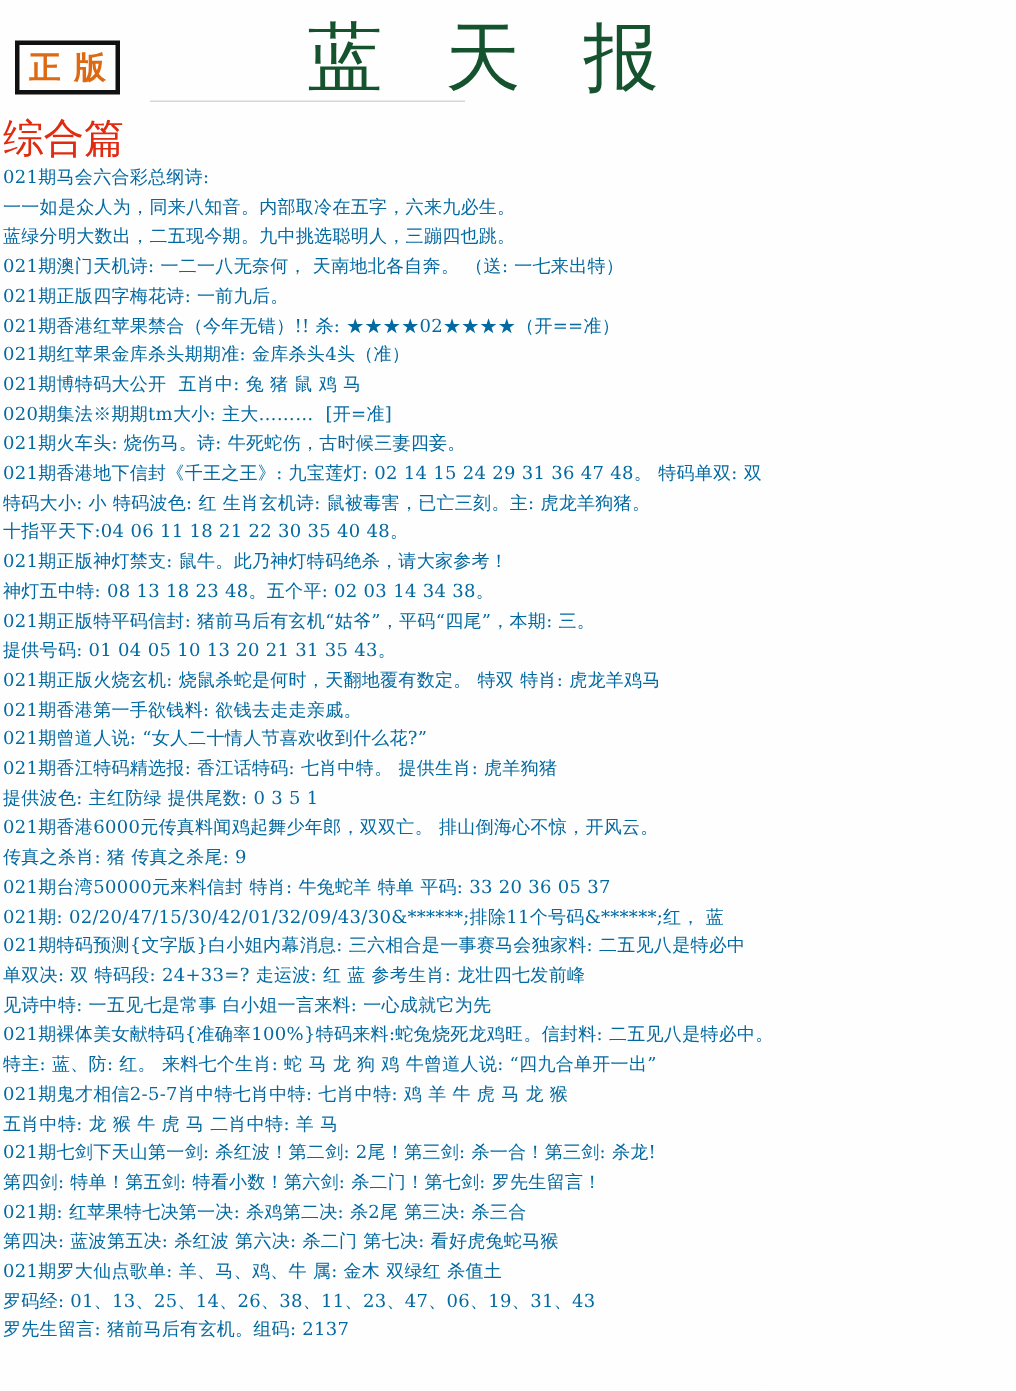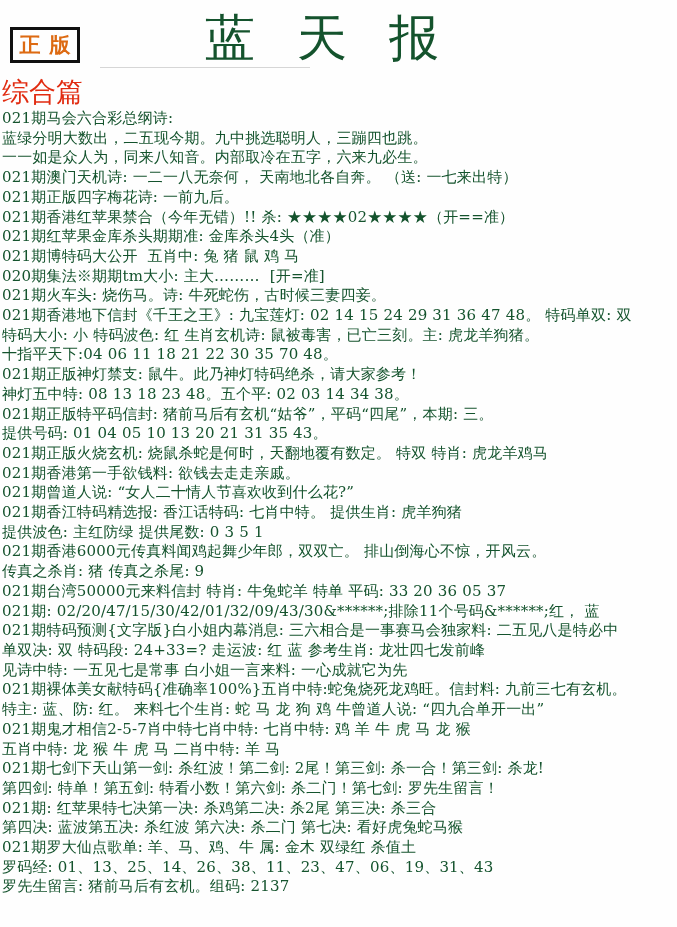--- a/index.html
+++ b/index.html
@@ -63,71 +63,71 @@
     white-space: nowrap;
   }
   
   .lines {
     position: absolute;
     left: 2px;
     top: 109px;
     width: 675px;
   }
   .line {
-    font-size: 15px;
+    font-size: 12px;
     line-height: 19.7px;
-    color: #14532d;
+    color: #0369a1;
     white-space: pre;
     letter-spacing: 0.2px;
   }
 </style>
 </head>
 <body>
 
 <div class="page">
 
   <div class="badge" style="color: rgb(221, 106, 18);">正版</div>
 
   <div class="main-title" style="color: #14532d;">蓝天报</div>
 
   <div class="title-underline"></div>
 
   <div class="section-title" style="color: rgb(225, 43, 16);">综合篇</div>
 
   <div class="lines">
       <div class="line">021期马会六合彩总纲诗:</div>
+      <div class="line">一一如是众人为，同来八知音。内部取冷在五字，六来九必生。</div>
       <div class="line">蓝绿分明大数出，二五现今期。九中挑选聪明人，三蹦四也跳。</div>
-      <div class="line">一一如是众人为，同来八知音。内部取冷在五字，六来九必生。</div>
       <div class="line">021期澳门天机诗: 一二一八无奈何， 天南地北各自奔。 （送: 一七来出特）</div>
       <div class="line">021期正版四字梅花诗: 一前九后。</div>
       <div class="line">021期香港红苹果禁合（今年无错）!! 杀: ★★★★02★★★★（开==准）</div>
       <div class="line">021期红苹果金库杀头期期准: 金库杀头4头（准）</div>
       <div class="line">021期博特码大公开  五肖中: 兔 猪 鼠 鸡 马</div>
       <div class="line">020期集法※期期tm大小: 主大………  [开=准]</div>
       <div class="line">021期火车头: 烧伤马。诗: 牛死蛇伤，古时候三妻四妾。</div>
       <div class="line">021期香港地下信封《千王之王》: 九宝莲灯: 02 14 15 24 29 31 36 47 48。 特码单双: 双</div>
       <div class="line">特码大小: 小 特码波色: 红 生肖玄机诗: 鼠被毒害，已亡三刻。主: 虎龙羊狗猪。</div>
-      <div class="line">十指平天下:04 06 11 18 21 22 30 35 70 48。</div>
+      <div class="line">十指平天下:04 06 11 18 21 22 30 35 40 48。</div>
       <div class="line">021期正版神灯禁支: 鼠牛。此乃神灯特码绝杀，请大家参考！</div>
       <div class="line">神灯五中特: 08 13 18 23 48。五个平: 02 03 14 34 38。</div>
       <div class="line">021期正版特平码信封: 猪前马后有玄机“姑爷”，平码“四尾”，本期: 三。</div>
       <div class="line">提供号码: 01 04 05 10 13 20 21 31 35 43。</div>
       <div class="line">021期正版火烧玄机: 烧鼠杀蛇是何时，天翻地覆有数定。 特双 特肖: 虎龙羊鸡马</div>
       <div class="line">021期香港第一手欲钱料: 欲钱去走走亲戚。</div>
       <div class="line">021期曾道人说: “女人二十情人节喜欢收到什么花?”</div>
       <div class="line">021期香江特码精选报: 香江话特码: 七肖中特。 提供生肖: 虎羊狗猪</div>
       <div class="line">提供波色: 主红防绿 提供尾数: 0 3 5 1</div>
       <div class="line">021期香港6000元传真料闻鸡起舞少年郎，双双亡。 排山倒海心不惊，开风云。</div>
       <div class="line">传真之杀肖: 猪 传真之杀尾: 9</div>
       <div class="line">021期台湾50000元来料信封 特肖: 牛兔蛇羊 特单 平码: 33 20 36 05 37</div>
       <div class="line">021期: 02/20/47/15/30/42/01/32/09/43/30&amp;******;排除11个号码&amp;******;红， 蓝</div>
       <div class="line">021期特码预测{文字版}白小姐内幕消息: 三六相合是一事赛马会独家料: 二五见八是特必中</div>
       <div class="line">单双决: 双 特码段: 24+33=? 走运波: 红 蓝 参考生肖: 龙壮四七发前峰</div>
       <div class="line">见诗中特: 一五见七是常事 白小姐一言来料: 一心成就它为先</div>
-      <div class="line">021期裸体美女献特码{准确率100%}五肖中特:蛇兔烧死龙鸡旺。信封料: 九前三七有玄机。</div>
+      <div class="line">021期裸体美女献特码{准确率100%}特码来料:蛇兔烧死龙鸡旺。信封料: 二五见八是特必中。</div>
       <div class="line">特主: 蓝、防: 红。 来料七个生肖: 蛇 马 龙 狗 鸡 牛曾道人说: “四九合单开一出”</div>
       <div class="line">021期鬼才相信2-5-7肖中特七肖中特: 七肖中特: 鸡 羊 牛 虎 马 龙 猴</div>
       <div class="line">五肖中特: 龙 猴 牛 虎 马 二肖中特: 羊 马</div>
       <div class="line">021期七剑下天山第一剑: 杀红波！第二剑: 2尾！第三剑: 杀一合！第三剑: 杀龙!</div>
       <div class="line">第四剑: 特单！第五剑: 特看小数！第六剑: 杀二门！第七剑: 罗先生留言！</div>
       <div class="line">021期: 红苹果特七决第一决: 杀鸡第二决: 杀2尾 第三决: 杀三合</div>
       <div class="line">第四决: 蓝波第五决: 杀红波 第六决: 杀二门 第七决: 看好虎兔蛇马猴</div>
       <div class="line">021期罗大仙点歌单: 羊、马、鸡、牛 属: 金木 双绿红 杀值土</div>
       <div class="line">罗码经: 01、13、25、14、26、38、11、23、47、06、19、31、43</div>
       <div class="line">罗先生留言: 猪前马后有玄机。组码: 2137</div>

